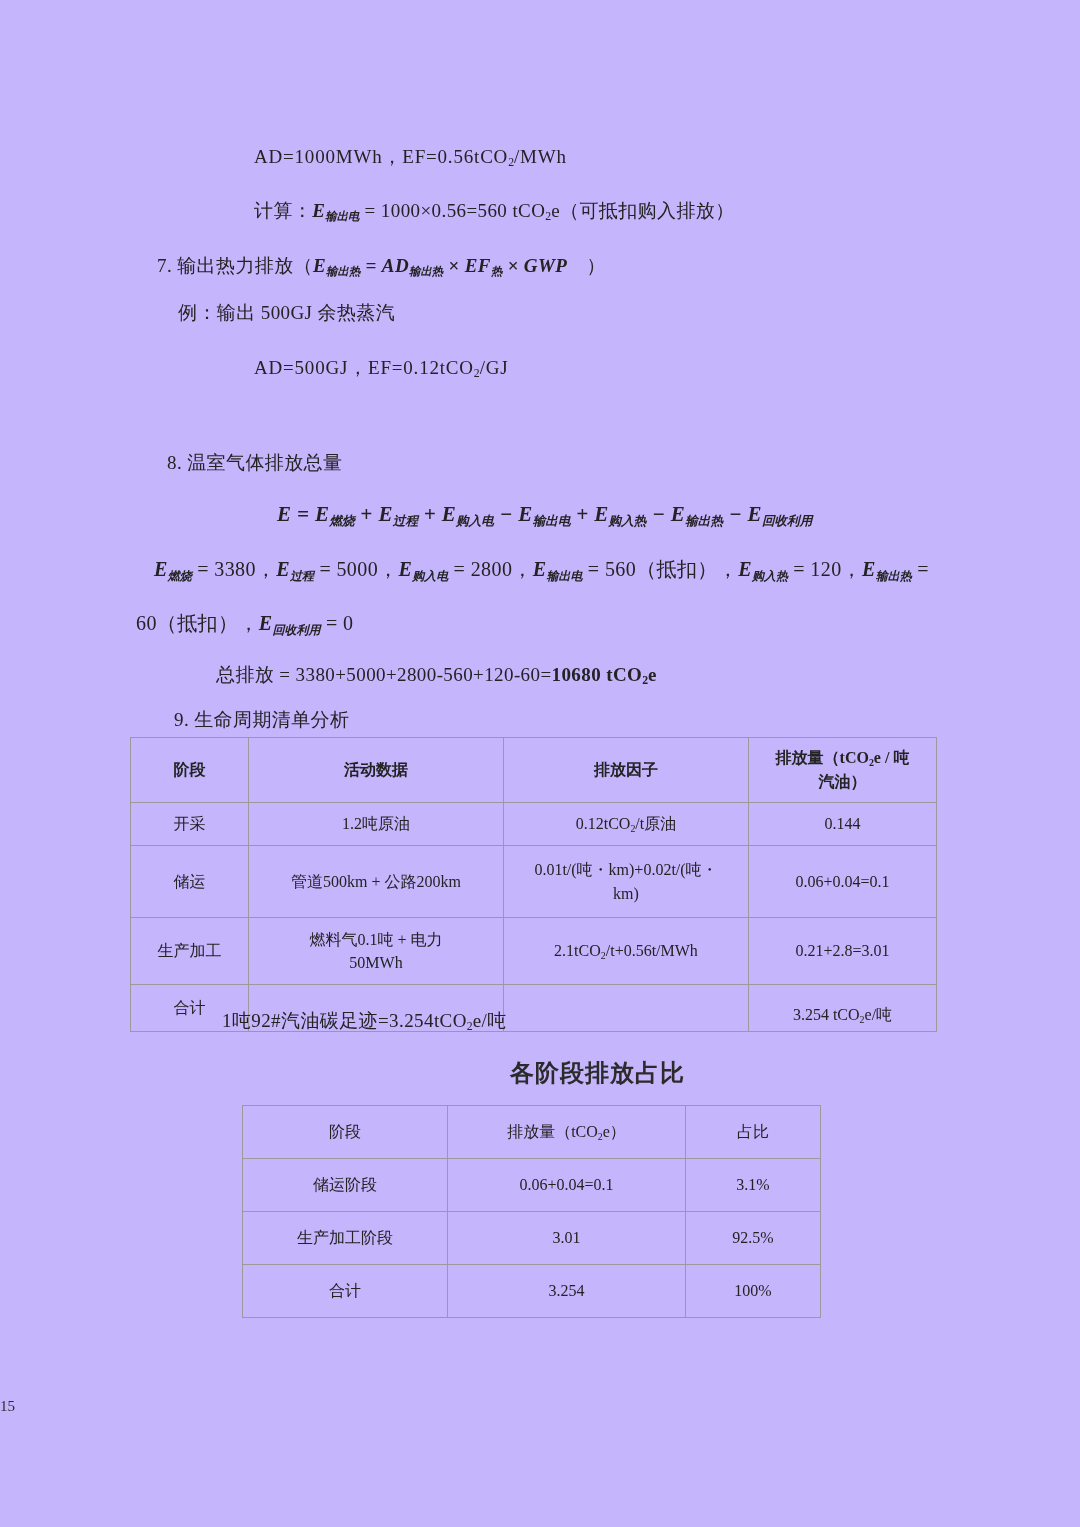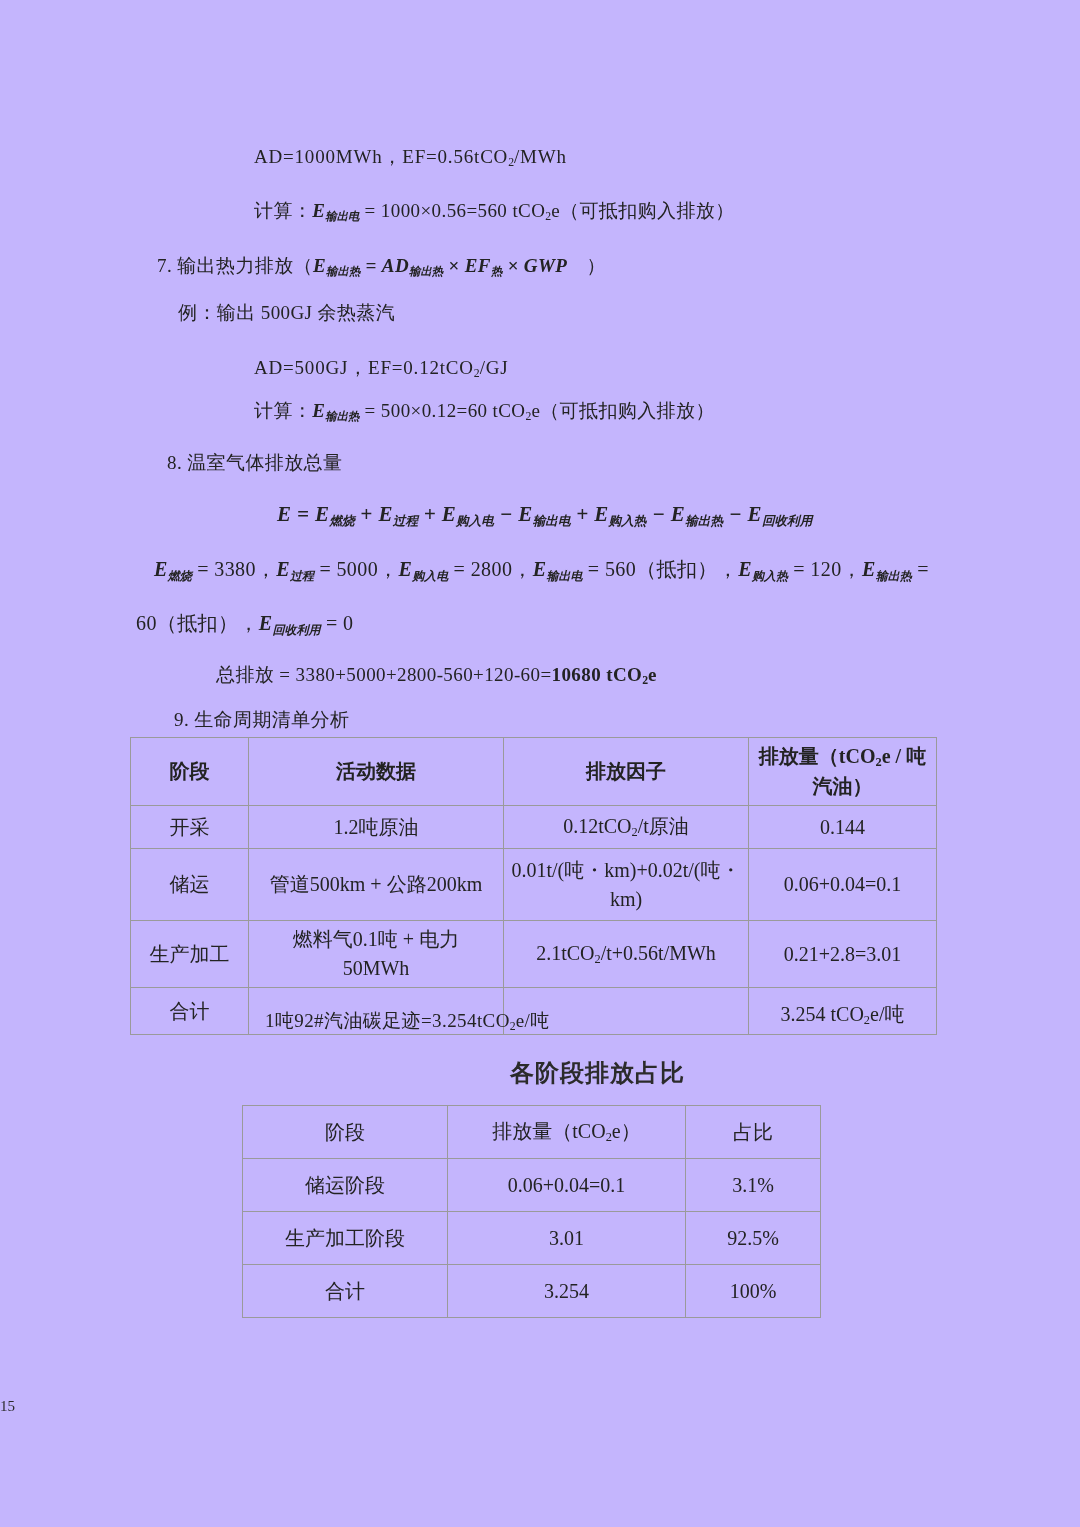--- a/index.html
+++ b/index.html
@@ -55,21 +55,21 @@
     font-family: Liberation Serif, serif;
   }
   .bold {
     font-weight: 700;
   }
 
   
   table.doc-table {
     position: absolute;
     border-collapse: collapse;
-    font-size: 20px;
+    font-size: 16px;
     color: #232323;
     table-layout: fixed;
   }
   table.doc-table td {
     border: 1px solid #9a9a9a;
     text-align: center;
     vertical-align: middle;
     padding: 4px 6px;
     line-height: 1.45;
     font-family: "Liberation Serif", "DejaVu Serif", serif;
@@ -116,23 +116,20 @@
     <span>7.</span>
     <span>输出热力排放（</span><span class="mathvar">E</span><span class="sub-cjk">输出热</span><span class="mathvar"> = </span><span class="mathvar">AD</span><span class="sub-cjk">输出热</span><span class="mathvar"> × </span><span class="mathvar">EF</span><span class="sub-cjk">热</span><span class="mathvar"> × </span><span class="mathvar">GWP</span><span>　）</span>
   </div>
 
   <div class="line cjk" style="left:178px; top:300px;">例：输出 500GJ 余热蒸汽</div>
 
   <div class="line mono-ish" style="left:254px; top:355px;">
     <span>AD=500GJ，EF=0.</span><span>12</span><span>tCO</span><sub>2</sub><span>/GJ</span>
   </div>
 
-  <div class="line cjk" style="left:254px; top:398px;">
-    <span>计算：</span><span class="mathvar">E</span><span class="sub-cjk">输出热</span><span> = 500×0.12=60  tCO</span><sub>2</sub><span>e（可抵扣购入排放）</span>
-  </div>
 
   <div class="line cjk" style="left:167px; top:450px;">
     <span>8.</span>
     <span>温室气体排放总量</span>
   </div>
 
   <div class="line" id="total-formula" style="left:277px; top:502px; font-size:21px;"><span class="mathvar">E</span><span class="mathvar"> = </span><span class="mathvar">E</span><span class="sub-cjk">燃烧</span><span class="mathvar"> + </span><span class="mathvar">E</span><span class="sub-cjk">过程</span><span class="mathvar"> + </span><span class="mathvar">E</span><span class="sub-cjk">购入电</span><span class="mathvar"> − </span><span class="mathvar">E</span><span class="sub-cjk">输出电</span><span class="mathvar"> + </span><span class="mathvar">E</span><span class="sub-cjk">购入热</span><span class="mathvar"> − </span><span class="mathvar">E</span><span class="sub-cjk">输出热</span><span class="mathvar"> − </span><span class="mathvar">E</span><span class="sub-cjk">回收利用</span></div>
 
   <div class="line" id="values-line-1" style="left:154px; top:556px; font-size:20px;"><span class="mathvar">E</span><span class="sub-cjk">燃烧</span><span class="cjk"> = 3380，</span><span class="mathvar">E</span><span class="sub-cjk">过程</span><span class="cjk"> = 5000，</span><span class="mathvar">E</span><span class="sub-cjk">购入电</span><span class="cjk"> = 2800，</span><span class="mathvar">E</span><span class="sub-cjk">输出电</span><span class="cjk"> = 560（抵扣），</span><span class="mathvar">E</span><span class="sub-cjk">购入热</span><span class="cjk"> = 120，</span><span class="mathvar">E</span><span class="sub-cjk">输出热</span><span class="cjk"> =</span></div>
 
@@ -202,21 +199,21 @@
         <td style="height:38px;">合计</td>
         <td></td>
         <td></td>
         <td style="vertical-align:bottom;margin-left:46px;">
           <span>3.254 tCO</span><sub>2</sub><span>e/吨</span>
         </td>
       </tr>
     </tbody>
   </table>
 
-  <div class="line cjk" style="left:222px; top:1008px;margin-left:43px;">
+  <div class="line cjk" style="left:222px; top:1008px;">
     <span>1吨92#汽油碳足迹=3.</span><span>254</span><span>tCO</span><sub>2</sub><span>e/吨</span>
   </div>
 
   <div class="tbl-title cjk" style="left:510px; top:1057px;">各阶段排放占比</div>
 
   <table class="doc-table" id="share-table">
     <colgroup>
       <col style="width:205px">
       <col style="width:238px">
       <col style="width:135px">

